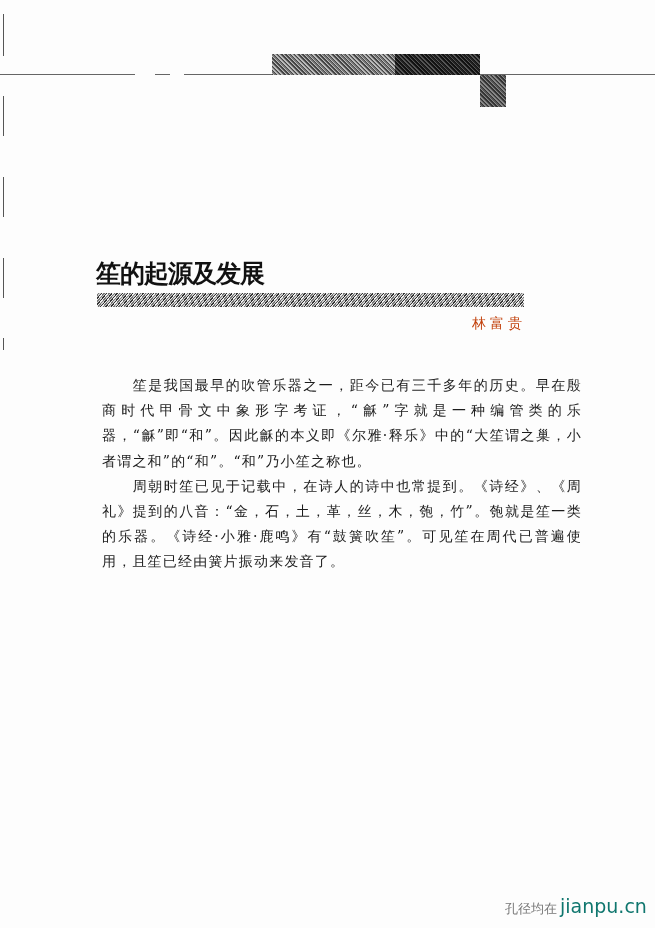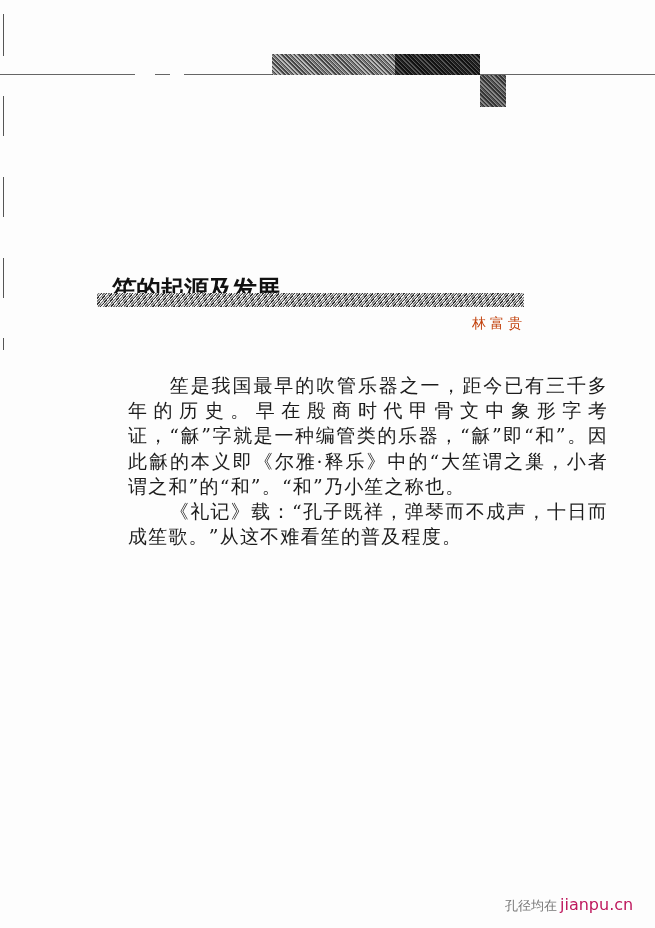--- a/index.html
+++ b/index.html
@@ -10,30 +10,30 @@
   .header-rule-gap1 { position:absolute; top:73px; left:135px; width:20px; height:3px; background:#fdfdfd; }
   .header-rule-gap2 { position:absolute; top:73px; left:170px; width:14px; height:3px; background:#fdfdfd; }
   .header-band { position:absolute; top:54px; left:272px; width:208px; height:21px;
     background: repeating-linear-gradient(45deg,#444 0 1px,#bbb 1px 2px,#777 2px 3px);
   }
   .header-band-dark { position:absolute; top:54px; left:395px; width:85px; height:21px;
     background: repeating-linear-gradient(45deg,#111 0 1px,#555 1px 2px,#222 2px 3px); }
   .header-tab { position:absolute; top:75px; left:480px; width:26px; height:32px;
     background: repeating-linear-gradient(45deg,#333 0 1px,#888 1px 2px,#555 2px 3px); }
   .title { position:absolute; top:257px; left:96px; font-family:"DejaVu Sans", sans-serif;
-    font-weight:bold; font-size:25px; letter-spacing:-1px; color:#111; margin:16px; }
+    font-weight:bold; font-size:25px; letter-spacing:-1px; color:#111; margin:0; }
   .title-band { position:absolute; top:293px; left:97px; width:427px; height:14px;
     background: repeating-linear-gradient(-50deg,#333 0 1px,#ccc 1px 2px,#777 2px 3px,#eee 3px 4px); }
   .author { position:absolute; top:315px; left:472px; font-size:14px; letter-spacing:4px; color:#c2410c; }
-  .body-text { position:absolute; top:373px; left:128px; width:480px; font-size:19px;
+  .body-text { position:absolute; top:373px; left:102px; width:480px; font-size:14px;
     line-height:25.2px; letter-spacing:1.2px; text-align:justify; color:#1c1c1c; }
   .body-text p { margin:0; text-indent:2.2em; }
   .watermark { position:absolute; top:895px; left:505px; font-size:13px; color:#777;
     font-family:"DejaVu Sans", sans-serif; }
-  .watermark .wm-url { color:#be185d; font-size:16px; margin-left:3px; }
+  .watermark .wm-url { color:#0f766e; font-size:19px; margin-left:3px; }
 </style>
 </head>
 <body>
 
 <div class="margin-mark" style="top:14px;height:42px;"></div>
 <div class="margin-mark" style="top:96px;height:40px;"></div>
 <div class="margin-mark" style="top:177px;height:40px;"></div>
 <div class="margin-mark" style="top:258px;height:40px;"></div>
 <div class="margin-mark" style="top:338px;height:12px;"></div>
 
@@ -43,18 +43,18 @@
 <div class="header-band"></div>
 <div class="header-band-dark"></div>
 <div class="header-tab"></div>
 
 <h1 class="title">笙的起源及发展</h1>
 <div class="title-band"></div>
 <div class="author">林富贵</div>
 
 <div class="body-text">
   <p>笙是我国最早的吹管乐器之一，距今已有三千多年的历史。早在殷商时代甲骨文中象形字考证，“龢”字就是一种编管类的乐器，“龢”即“和”。因此龢的本义即《尔雅·释乐》中的“大笙谓之巢，小者谓之和”的“和”。“和”乃小笙之称也。</p>
-  <p>《礼记》载：“孔子既祥，弹琴而不成声，十日而成笙歌。”从这不难看笙的普及程度。</p>
+  <p>周朝时笙已见于记载中，在诗人的诗中也常提到。《诗经》、《周礼》提到的八音：“金，石，土，革，丝，木，匏，竹”。匏就是笙一类的乐器。《诗经·小雅·鹿鸣》有“鼓簧吹笙”。可见笙在周代已普遍使用，且笙已经由簧片振动来发音了。</p>
 </div>
 
 <div class="watermark">
   <span>孔径均在</span><span class="wm-url">jianpu.cn</span>
 </div>
 
 </body></html>

